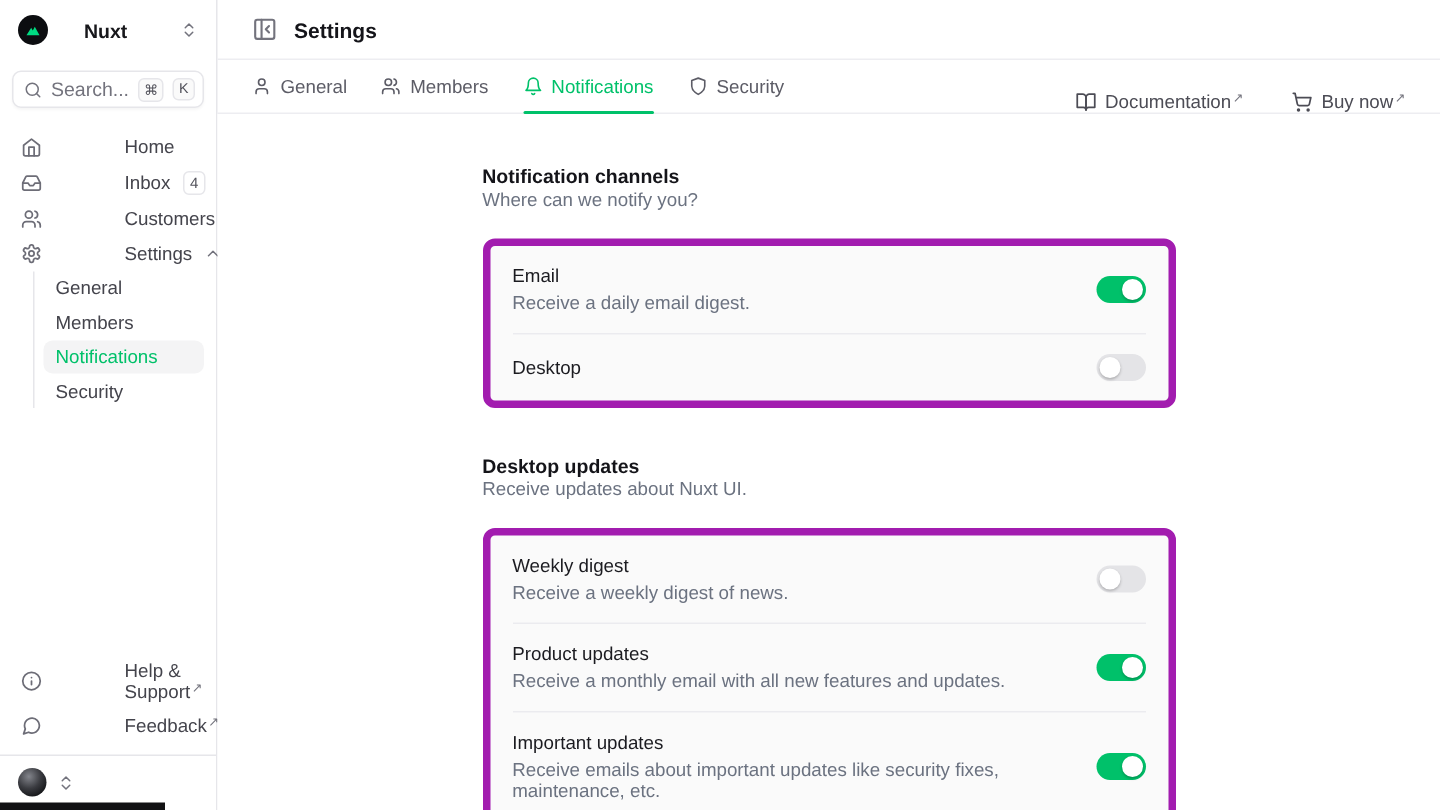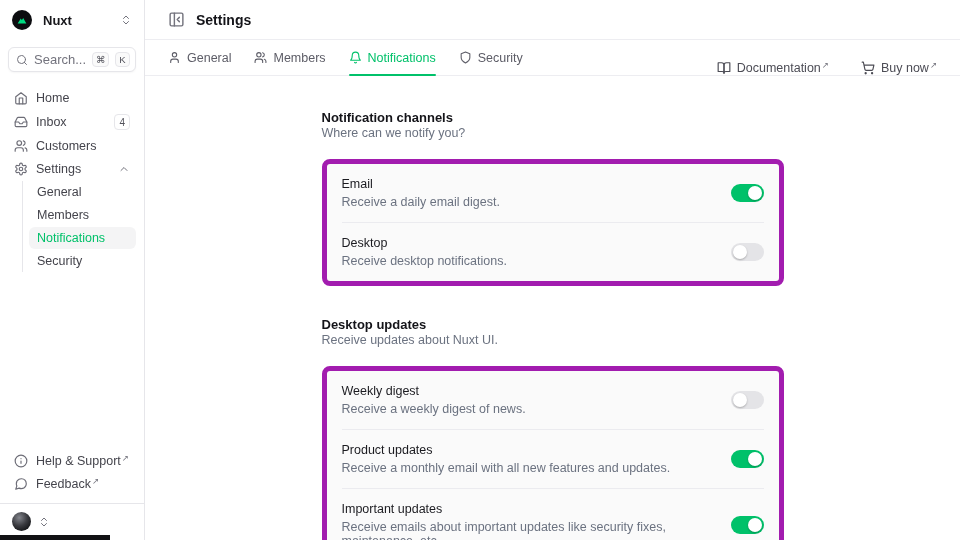--- a/index.html
+++ b/index.html
@@ -8,36 +8,36 @@
     font-family:"Liberation Sans", sans-serif;
     font-size:12.5px; color:#1b1b1f; background:#fff;
     overflow:hidden; position:relative;
   }
   svg { display:block; }
   .app { display:flex; height:100%; }
 
   
   .sidebar { width:145px; min-width:145px; border-right:1px solid #e6e6ea;
     display:flex; flex-direction:column; padding:8px 8px 0; }
-  .ws-row { display:flex; align-items:center; gap:11px; padding:2px 4px; }
+  .ws-row { display:flex; align-items:center; gap:24px; padding:2px 4px; }
   .logo { width:20px; height:20px; border-radius:50%; background:#0c0d10;
     display:flex; align-items:center; justify-content:center; flex:none; }
   .ws-name { font-weight:700; font-size:13px; flex:1; color:#17171b; }
   .muted-icon { color:#73737d; }
   .search-box { margin-top:15px; height:25px; border:1px solid #e6e6ea; border-radius:6px;
     display:flex; align-items:center; gap:6px; padding:0 5px 0 7px;
     box-shadow:0 1px 2px rgba(0,0,0,.04); background:#fff; }
   .search-ph { flex:1; font-size:13px; color:#73737d; }
   .kbd { border:1px solid #e6e6ea; background:#fafafa; border-radius:4px; font-size:9.5px;
     min-width:15px; text-align:center; padding:1px 3px; color:#52525b; }
   .nav { margin-top:15px; display:flex; flex-direction:column; gap:1px; }
   .nav-item { display:flex; align-items:center; gap:8px; padding:4px 6px;
     border-radius:6px; color:#44444c; cursor:pointer; }
   .nav-item .nicon { color:#6d6d77; flex:none; }
-  .nav-item .nlabel { flex:1; }
+  .nav-item .nlabel { flex:1;margin-left:47px; }
   .badge { border:1px solid #e6e6ea; border-radius:4px; font-size:10px; padding:0 4px;
     height:16px; line-height:15px; color:#52525b; background:#fff; }
   .subnav { margin-left:14px; border-left:1px solid #e6e6ea; padding-left:6px;
     display:flex; flex-direction:column; gap:1px; }
   .subnav-item { padding:4px 8px; border-radius:6px; color:#44444c; cursor:pointer; }
   .subnav-item.active { background:#f4f4f5; color:#00C16A; }
   .sidebar-spacer { flex:1; }
   .ext { font-size:8.5px; color:#73737d; position:relative; top:-4px; margin-left:1px; }
   .sidebar-divider { height:1px; background:#e6e6ea; margin:8px -8px 0; }
   .user-row { display:flex; align-items:center; gap:7px; padding:8px 4px 9px; }
@@ -291,21 +291,20 @@
                 <div class="row-desc">Receive a daily email digest.</div>
               </div>
               <div class="toggle" data-on="true">
                   <span class="knob"></span>
                 </div>
             </div>
             <div class="row-divider"></div>
             <div class="row">
               <div class="row-text">
                 <div class="row-title">Desktop</div>
-                <div class="row-desc">Receive desktop notifications.</div>
               </div>
               <div class="toggle" data-on="false">
                   <span class="knob"></span>
                 </div>
             </div>
           </div>
         </section>
 
         <section class="section">
           <div class="sec-title">Desktop updates</div>

